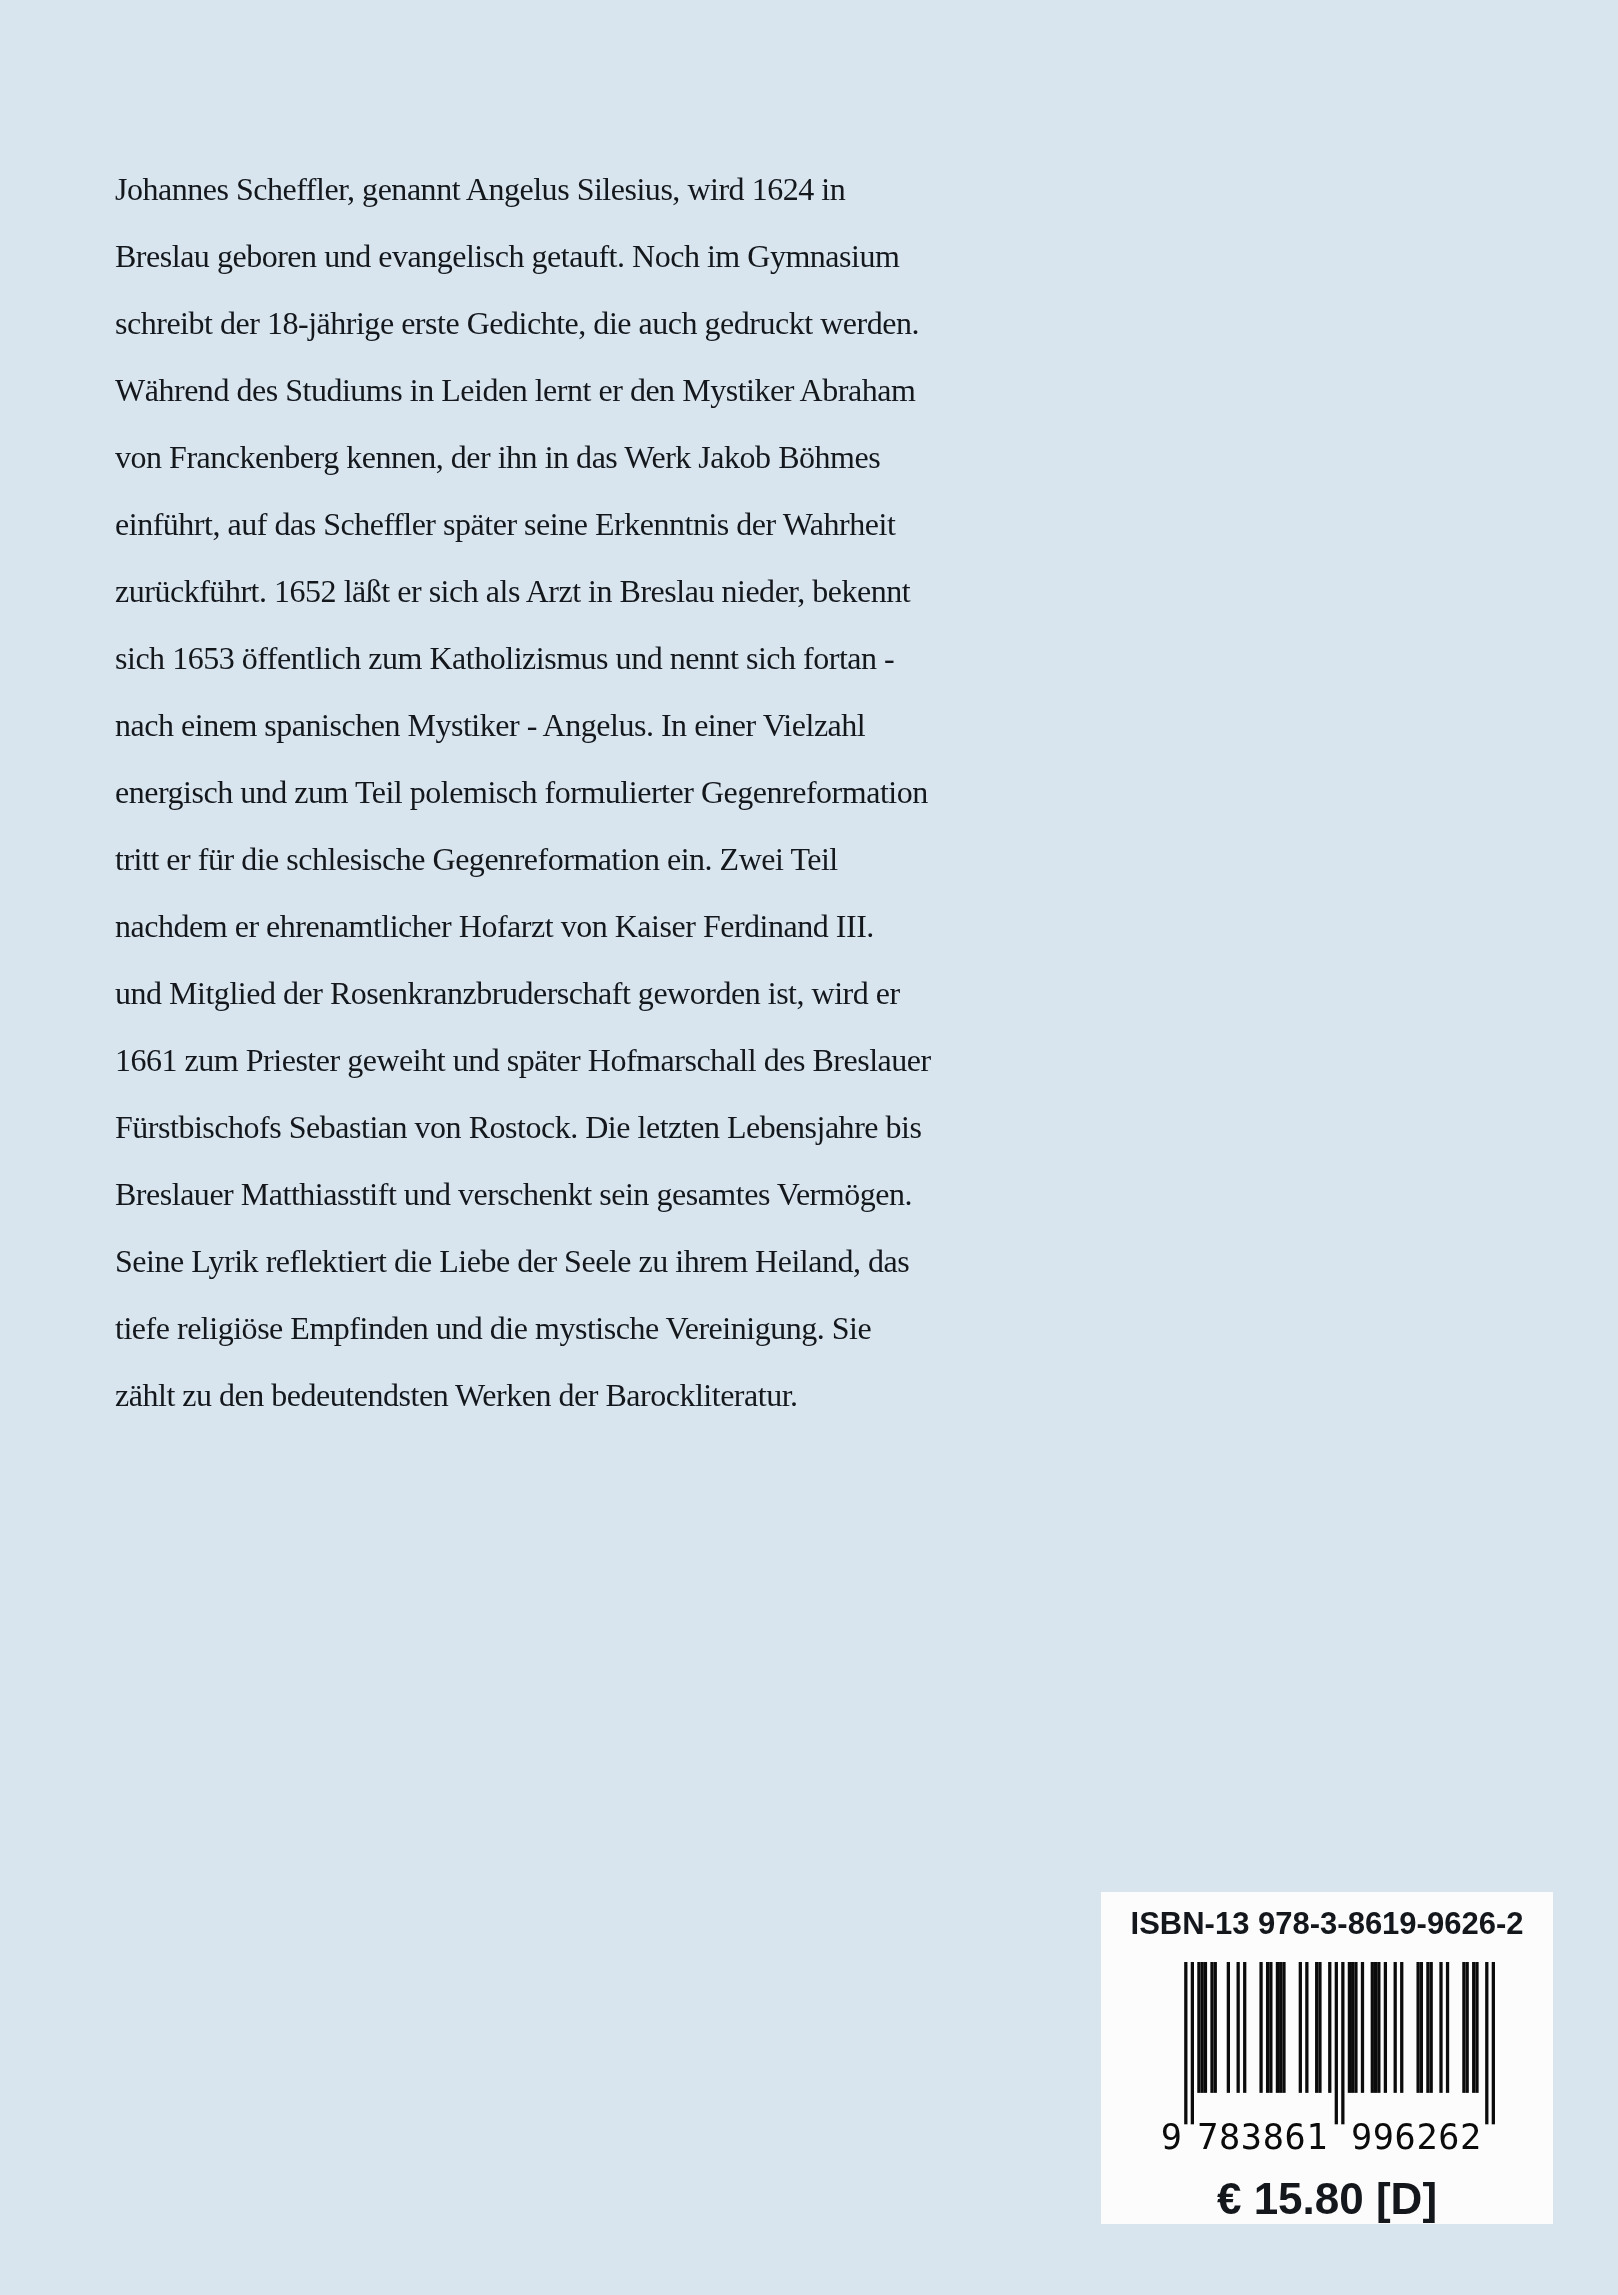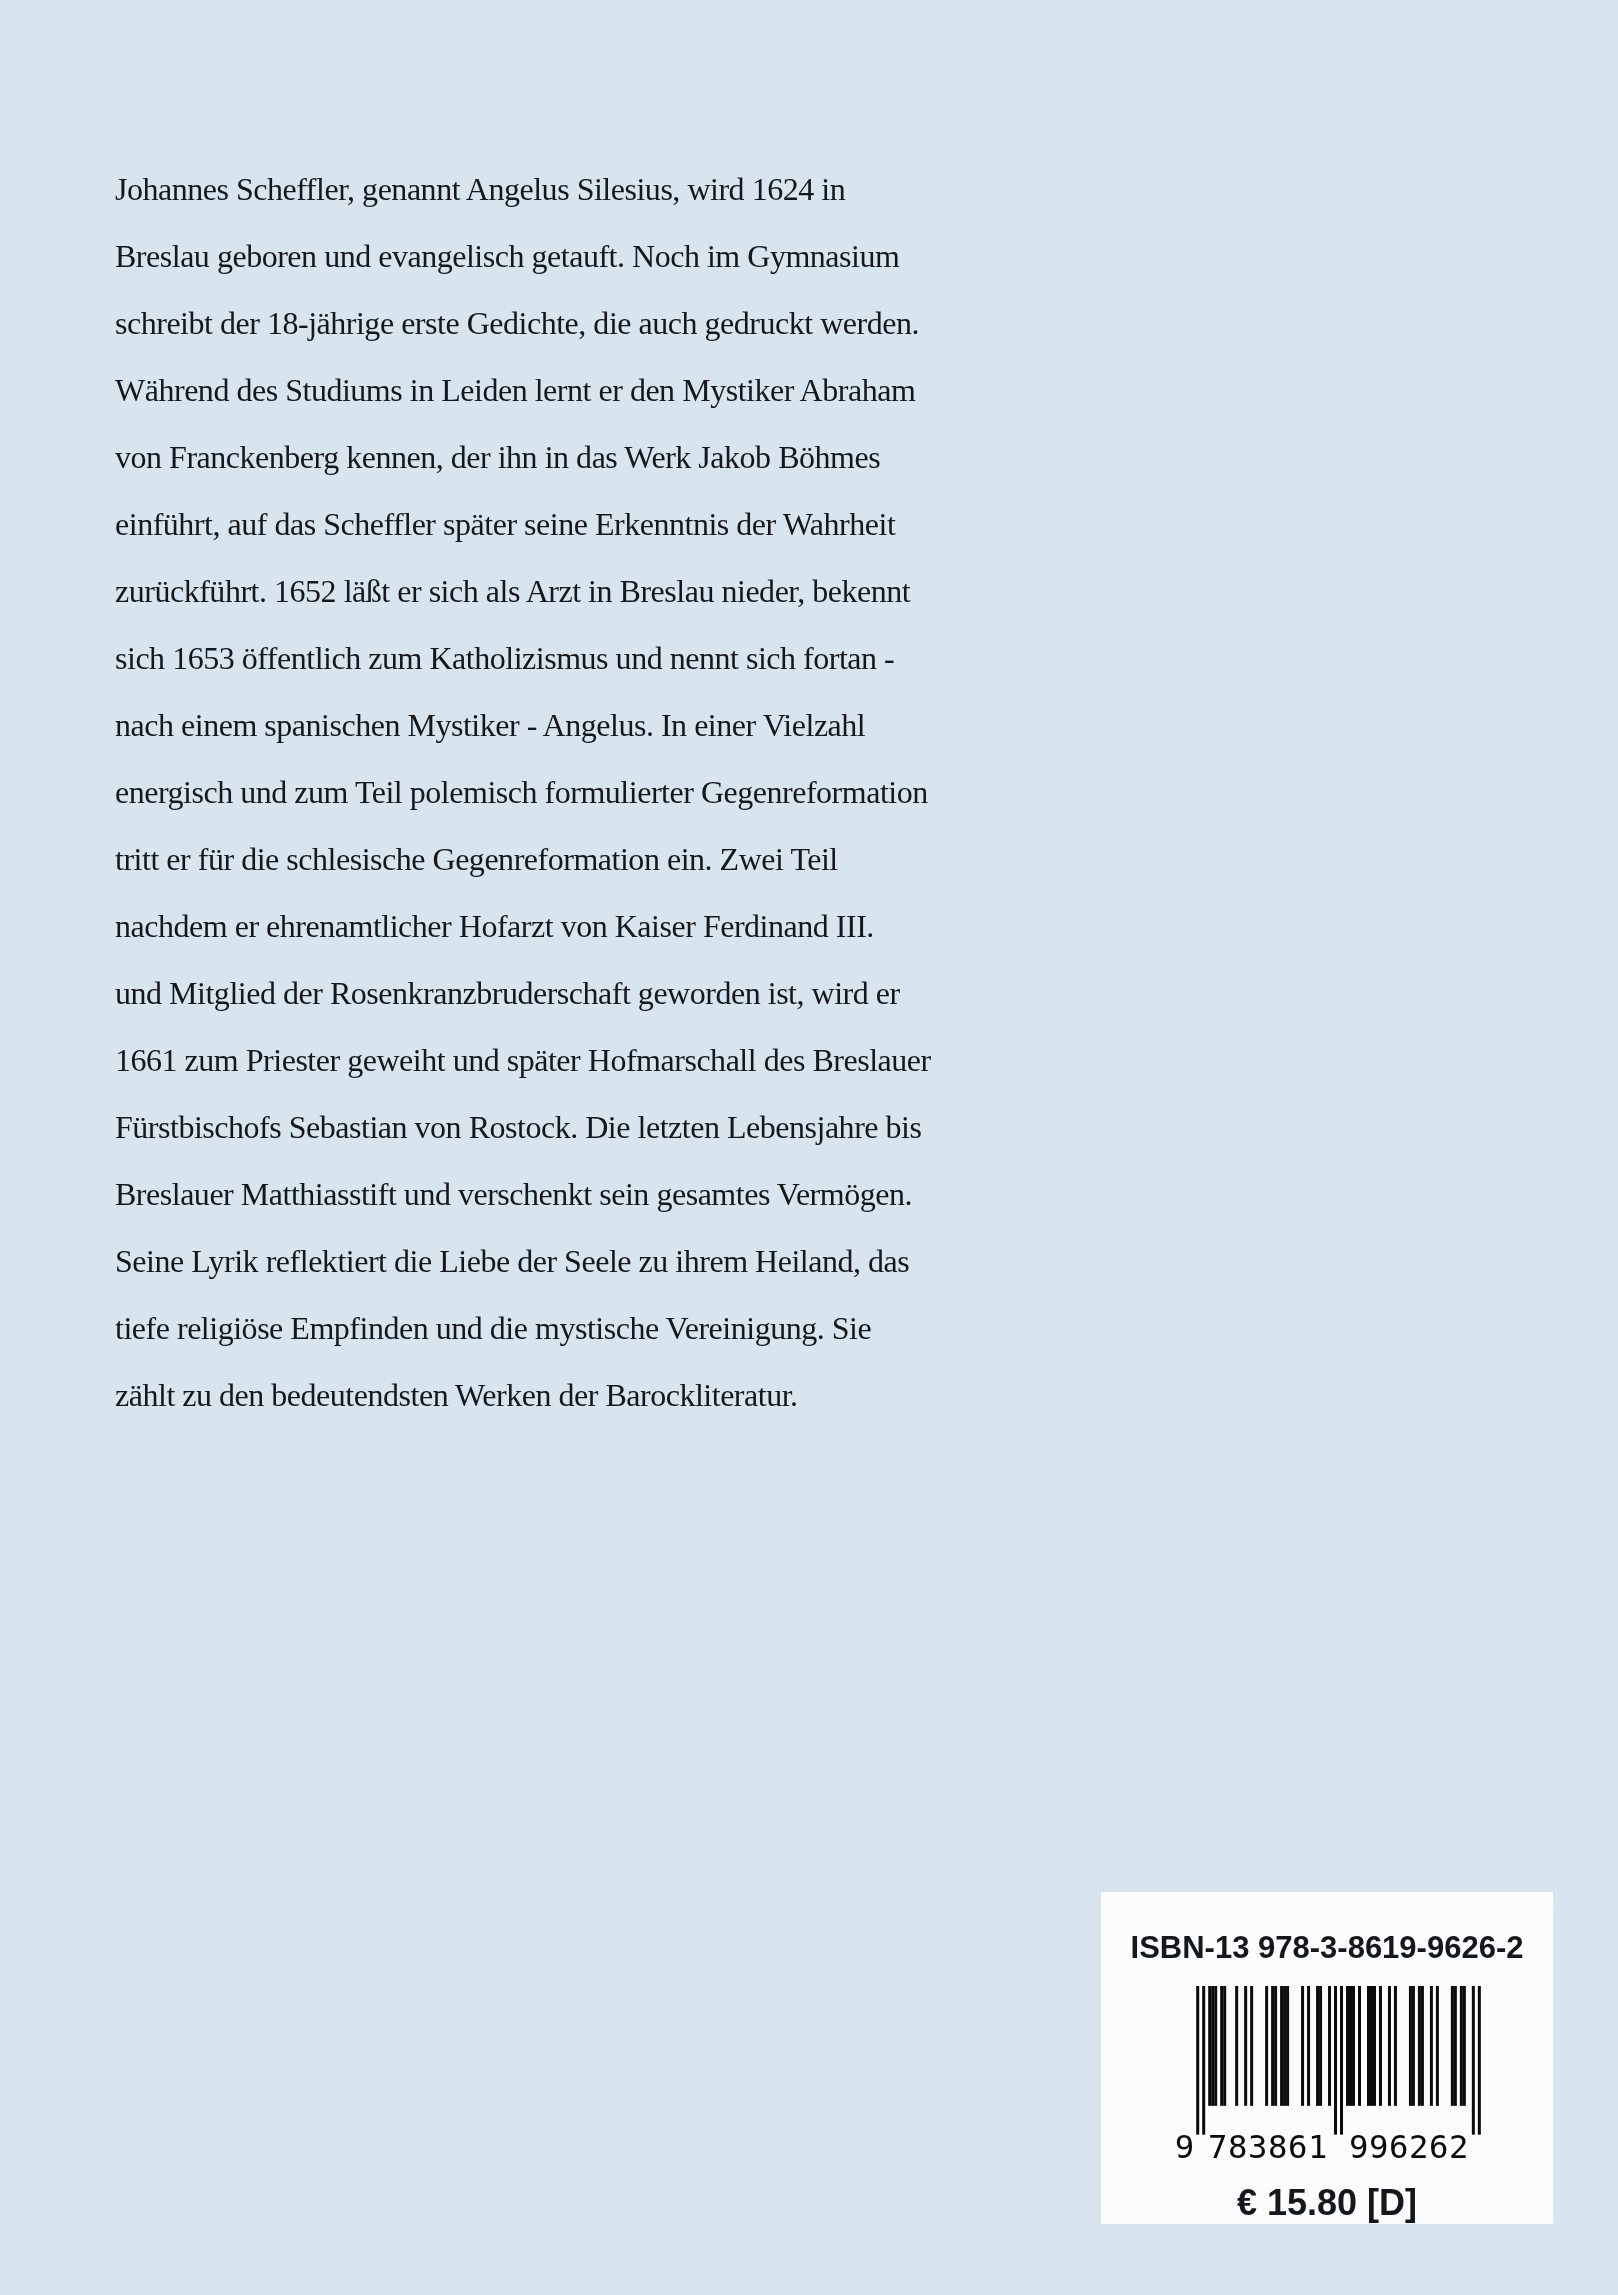--- a/index.html
+++ b/index.html
@@ -28,33 +28,33 @@
     left: 1101px;
     top: 1892px;
     width: 452px;
     height: 332px;
     display: flex;
     flex-direction: column;
     align-items: center;
     font-family: "Liberation Sans", sans-serif;
   }
   .isbn-number {
-    margin-top: 38px;
+    margin-top: 14px;
     font-size: 31px;
     font-weight: 700;
     white-space: nowrap;
     letter-spacing: 0;
   }
   .barcode-svg {
     margin-top: 20px;
     display: block;
   }
   .price {
     margin-top: 22px;
-    font-size: 36px;
+    font-size: 44px;
     font-weight: 700;
     white-space: nowrap;
   }
 </style>
 </head>
 <body>
 
 <div class="page" style="background: rgb(216, 229, 238); color: rgb(20, 24, 29);">
 
   <div class="bio">

